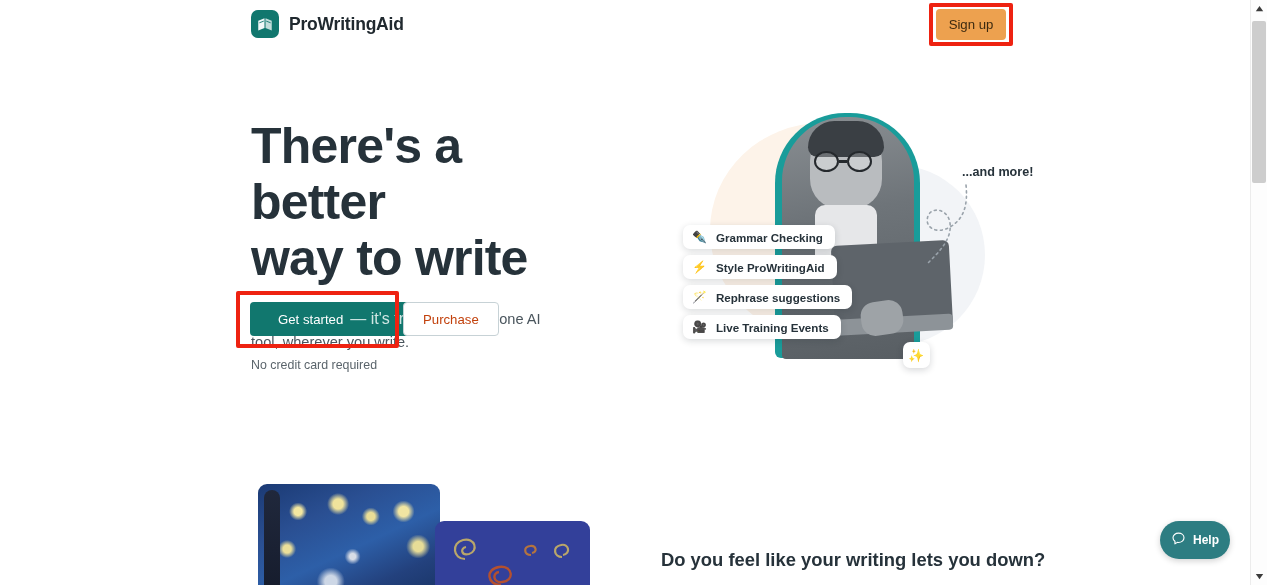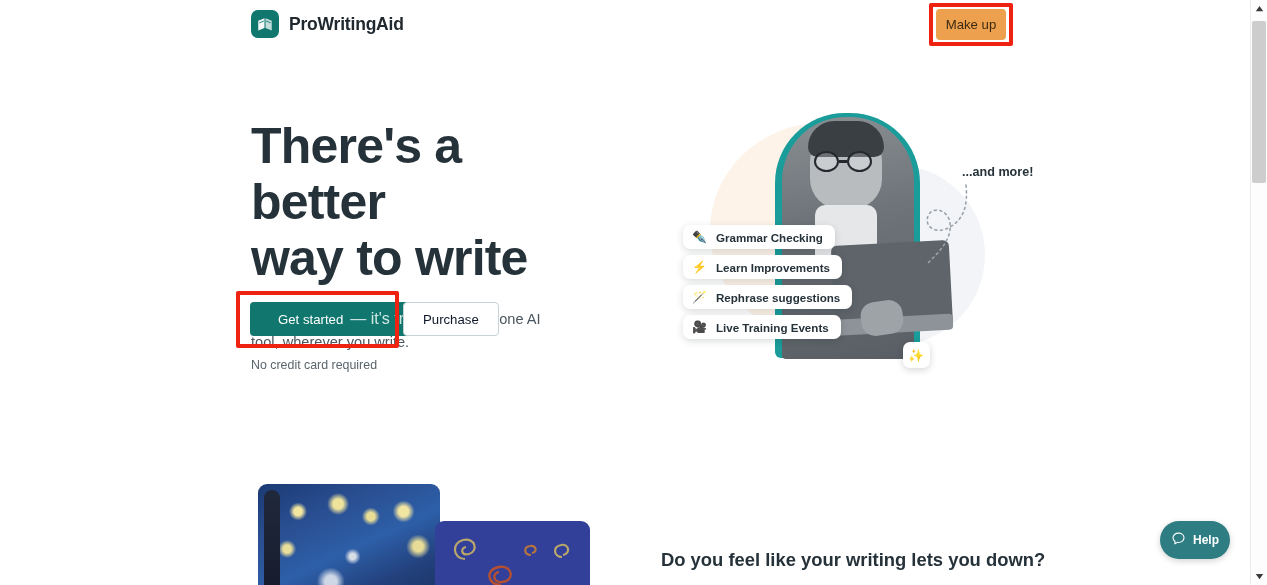--- a/index.html
+++ b/index.html
@@ -174,21 +174,21 @@
     color: #cfe6e3;
   }
   .btn-purchase {
     position: absolute;
     left: 167px; top: 11px;
     height: 34px;
     padding: 0 19px;
     background: #ffffff;
     border: 1px solid #c7d2d6;
     border-radius: 4px;
-    color: #0f172a;
+    color: #c2410c;
     font-family: "Liberation Sans", sans-serif;
     font-size: 13.2px;
     cursor: pointer;
     display: flex; align-items: center;
     white-space: nowrap;
   }
 
   .no-cc {
     position: absolute;
     left: 251px;
@@ -466,21 +466,21 @@
             <path d="M12.7 4.2 L21 7.5 L21 20.6 L12.7 17.4 Z" fill="#ffffff" opacity="0.75"></path>
             <path d="M4.5 10.4 L10.4 8.1" stroke="#11776e" stroke-width="1.2" fill="none"></path>
             <path d="M13.6 8.1 L19.5 10.4" stroke="#11776e" stroke-width="1.2" fill="none"></path>
           </svg>
         </span>
         <span class="brand-name">ProWritingAid</span>
       </a>
 
 
       <div class="signup-wrap">
-        <button class="signup-btn">Make up</button>
+        <button class="signup-btn">Sign up</button>
         <div class="annot-box"></div>
       </div>
     </div>
 
     <div class="hero-text">
       <h1 class="hero-title">
         <span>There's a better</span><br>
         <span>way to write</span>
       </h1>
       <p class="hero-sub">Make your writing shine with our all-in-one AI tool, wherever you write.</p>
@@ -512,21 +512,21 @@
       <div class="laptop"></div>
       <div class="laptop-base"></div>
       <div class="hand"></div>
 
       <div class="pill p1">
         <span class="pill-icon">✒️</span>
         <span>Grammar Checking</span>
       </div>
       <div class="pill p2">
         <span class="pill-icon">⚡</span>
-        <span>Learn Improvements</span>
+        <span>Style ProWritingAid</span>
       </div>
       <div class="pill p3">
         <span class="pill-icon">🪄</span>
         <span>Rephrase suggestions</span>
       </div>
       <div class="pill p4">
         <span class="pill-icon">🎥</span>
         <span>Live Training Events</span>
       </div>
 

